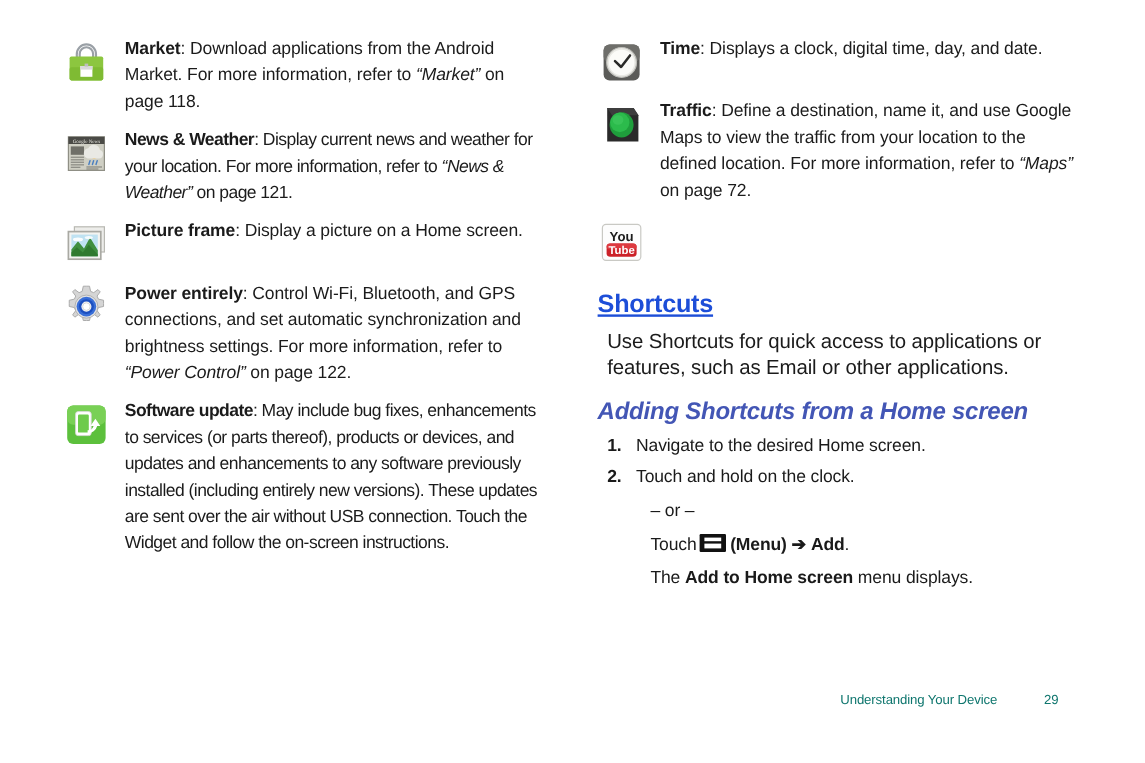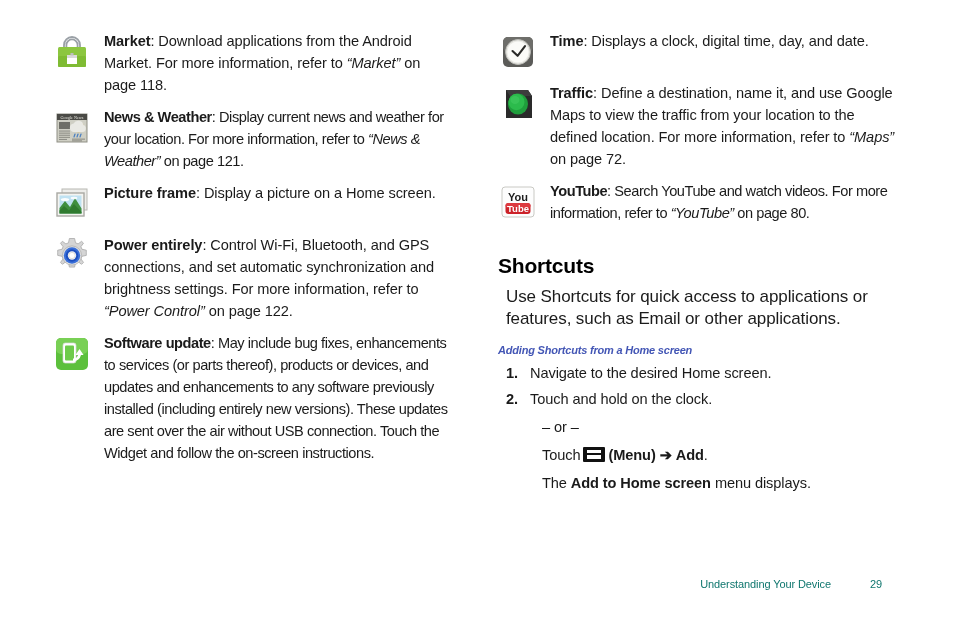--- a/index.html
+++ b/index.html
@@ -56,33 +56,34 @@
   .entry-text i { font-style: italic; }
   .tight { letter-spacing: -0.45px; }
 
   
   .ic { width: 40px; height: 40px; display:block; }
 
   
   .h1 {
     font-size: 21px;
     font-weight: bold;
-    color: #000000;
+    color: #1d4ed8;
     letter-spacing: -0.2px;
-    margin: 30px 0 8px 0;
+    margin: 20px 0 8px 0;
+    text-decoration: underline;
   }
   .body-p {
     font-size: 17px;
     line-height: 22px;
     color: #1b1b1b;
     margin: 0 0 6px 8px;
     letter-spacing: -0.1px;
   }
   .h2 {
-    font-size: 11px;
+    font-size: 20px;
     font-weight: bold;
     font-style: italic;
     color: #4356b5;
     letter-spacing: -0.2px;
     margin: 14px 0 6px 0;
   }
 
   
   .steps { margin: 0; padding: 0; list-style: none; }
   .step {
@@ -293,23 +294,20 @@
     <div class="entry">
       <div class="entry-icon">
         <svg class="ic" viewBox="0 0 40 40">
           <rect x="4" y="5" width="32" height="30" rx="3" fill="#fdfdfd" stroke="#c9c9c4" stroke-width="1"></rect>
           <text x="20" y="18.5" font-size="11" font-weight="bold" fill="#1d1d1d" text-anchor="middle" font-family="Liberation Sans, sans-serif">You</text>
           <rect x="7.5" y="21" width="25" height="11" rx="3" fill="#cc2229"></rect>
           <rect x="7.5" y="21" width="25" height="5" rx="3" fill="#dd3a40"></rect>
           <text x="20" y="30" font-size="9.5" font-weight="bold" fill="#ffffff" text-anchor="middle" font-family="Liberation Sans, sans-serif">Tube</text>
         </svg>
       </div>
-      <div class="entry-text tight">
-        <b>YouTube</b><span>: Search YouTube and watch videos. For more information, refer to </span><i>“YouTube”</i><span> on page 80.</span>
-      </div>
     </div>
 
     <div class="h1">Shortcuts</div>
 
     <div class="body-p">Use Shortcuts for quick access to applications or features, such as Email or other applications.</div>
 
     <div class="h2">Adding Shortcuts from a Home screen</div>
 
     <ul class="steps">
       <li class="step">

